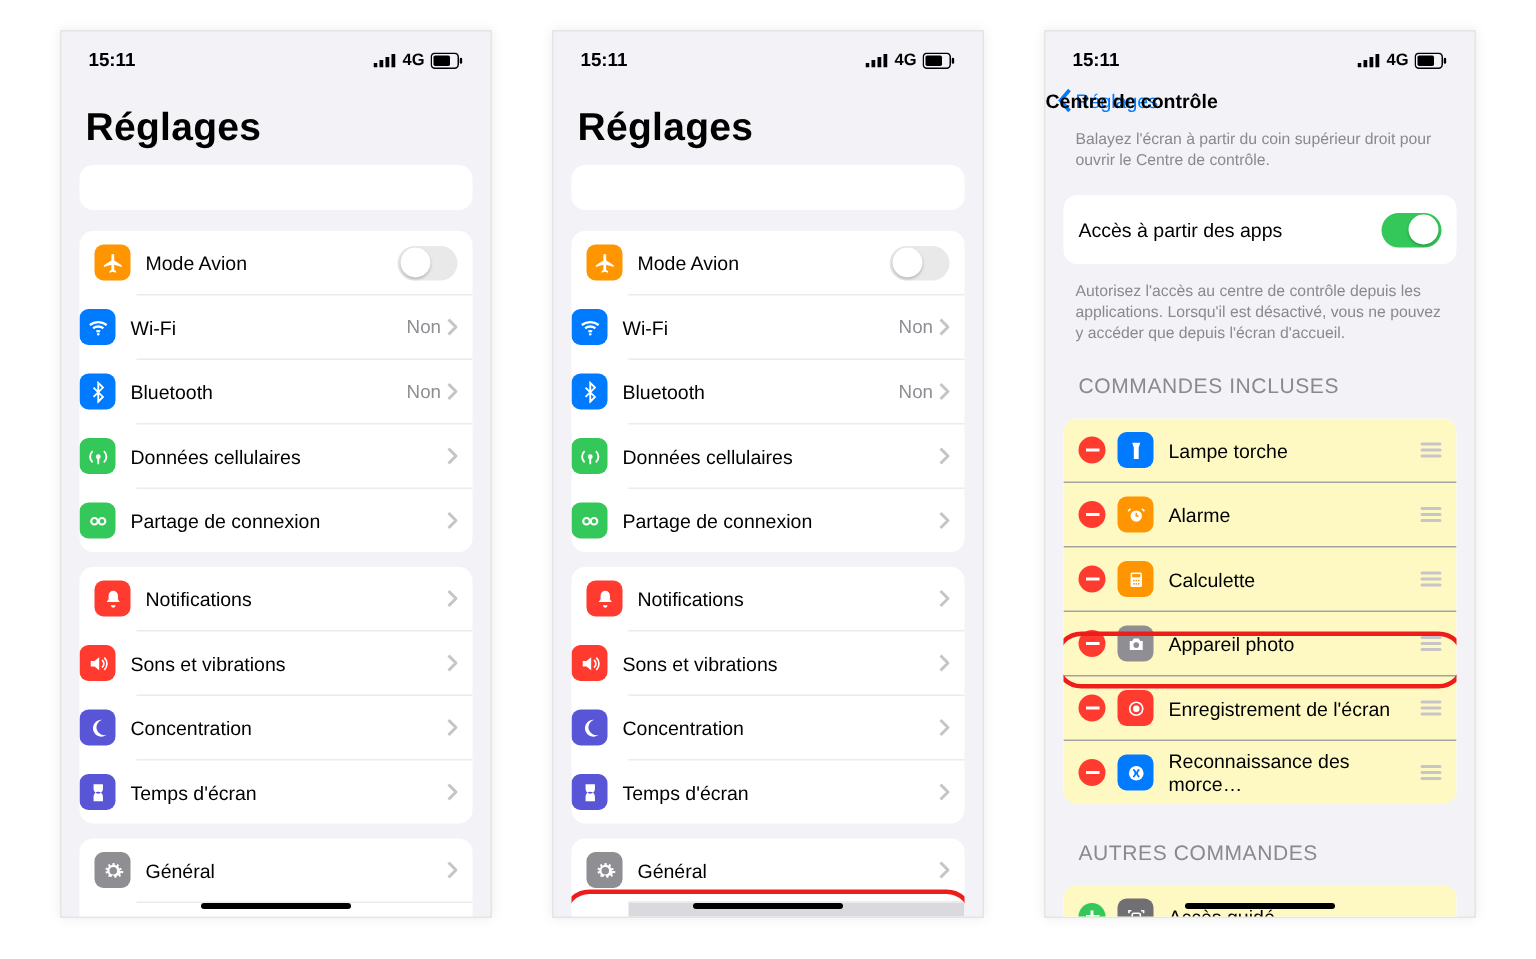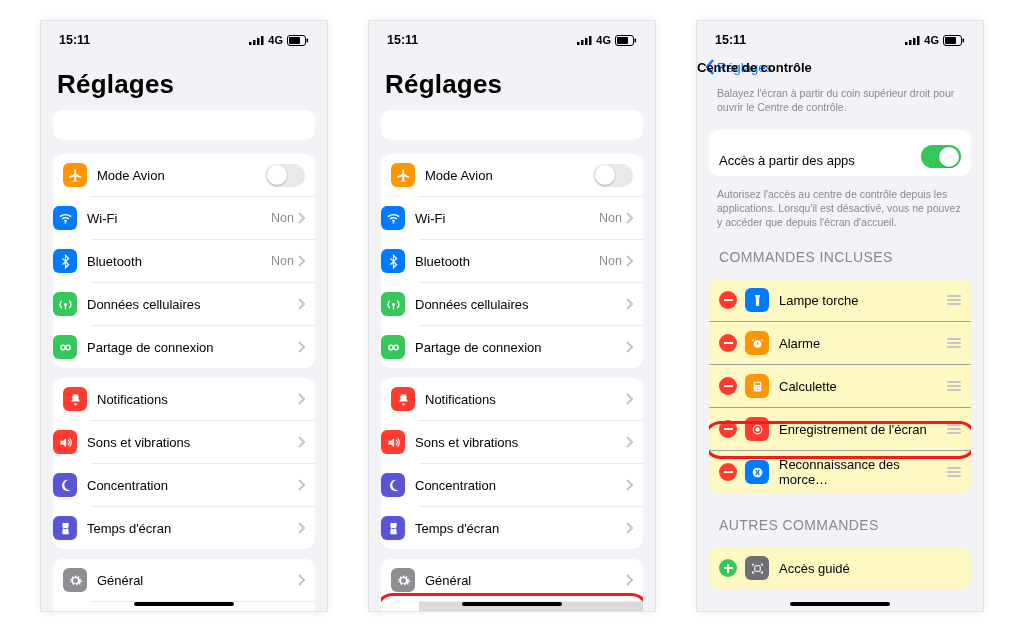--- a/index.html
+++ b/index.html
@@ -511,21 +511,21 @@
       <svg width="10" height="16" viewBox="0 0 10 16" fill="none" stroke="#007aff" stroke-width="2.4">
           <path d="M8 1 2 8l6 7"></path>
         </svg>
       <span>Réglages</span>
     </div>
     <div class="navtitle">Centre de contrôle</div>
   </div>
 
   <div class="note">Balayez l'écran à partir du coin supérieur droit pour ouvrir le Centre de contrôle.</div>
   <div class="group">
-    <div class="row" style="padding:8px 10px;align-items:flex-end;">
+    <div class="row" style="padding:8px 10px;">
       <span class="lbl">Accès à partir des apps</span>
       <div class="toggle on"></div>
     </div>
   </div>
   <div class="note">Autorisez l'accès au centre de contrôle depuis les applications. Lorsqu'il est désactivé, vous ne pouvez y accéder que depuis l'écran d'accueil.</div>
 
   <div class="sect-header">COMMANDES INCLUSES</div>
   <div class="group" style="position:relative;">
     <div class="cc-row">
         <div class="circle-btn remove">
@@ -581,20 +581,37 @@
         <div class="grip">
           <span></span>
           <span></span>
           <span></span>
         </div>
       </div>
     <div class="cc-row">
         <div class="circle-btn remove">
           <div class="bar"></div>
         </div>
+        <div class="appicon c-grey">
+          <svg width="13" height="13" viewBox="0 0 24 24" fill="#fff">
+            <path d="M4 8h3l2-3h6l2 3h3v11H4z"></path>
+            <circle cx="12" cy="13" r="3.5" fill="#8e8e93"></circle>
+          </svg>
+        </div>
+        <span class="lbl">Appareil photo</span>
+        <div class="grip">
+          <span></span>
+          <span></span>
+          <span></span>
+        </div>
+      </div>
+    <div class="cc-row">
+        <div class="circle-btn remove">
+          <div class="bar"></div>
+        </div>
         <div class="appicon c-red">
           <svg width="13" height="13" viewBox="0 0 24 24">
             <circle cx="12" cy="12" r="8" fill="none" stroke="#fff" stroke-width="2"></circle>
             <circle cx="12" cy="12" r="4" fill="#fff"></circle>
           </svg>
         </div>
         <span class="lbl">Enregistrement de l'écran</span>
         <div class="grip">
           <span></span>
           <span></span>

